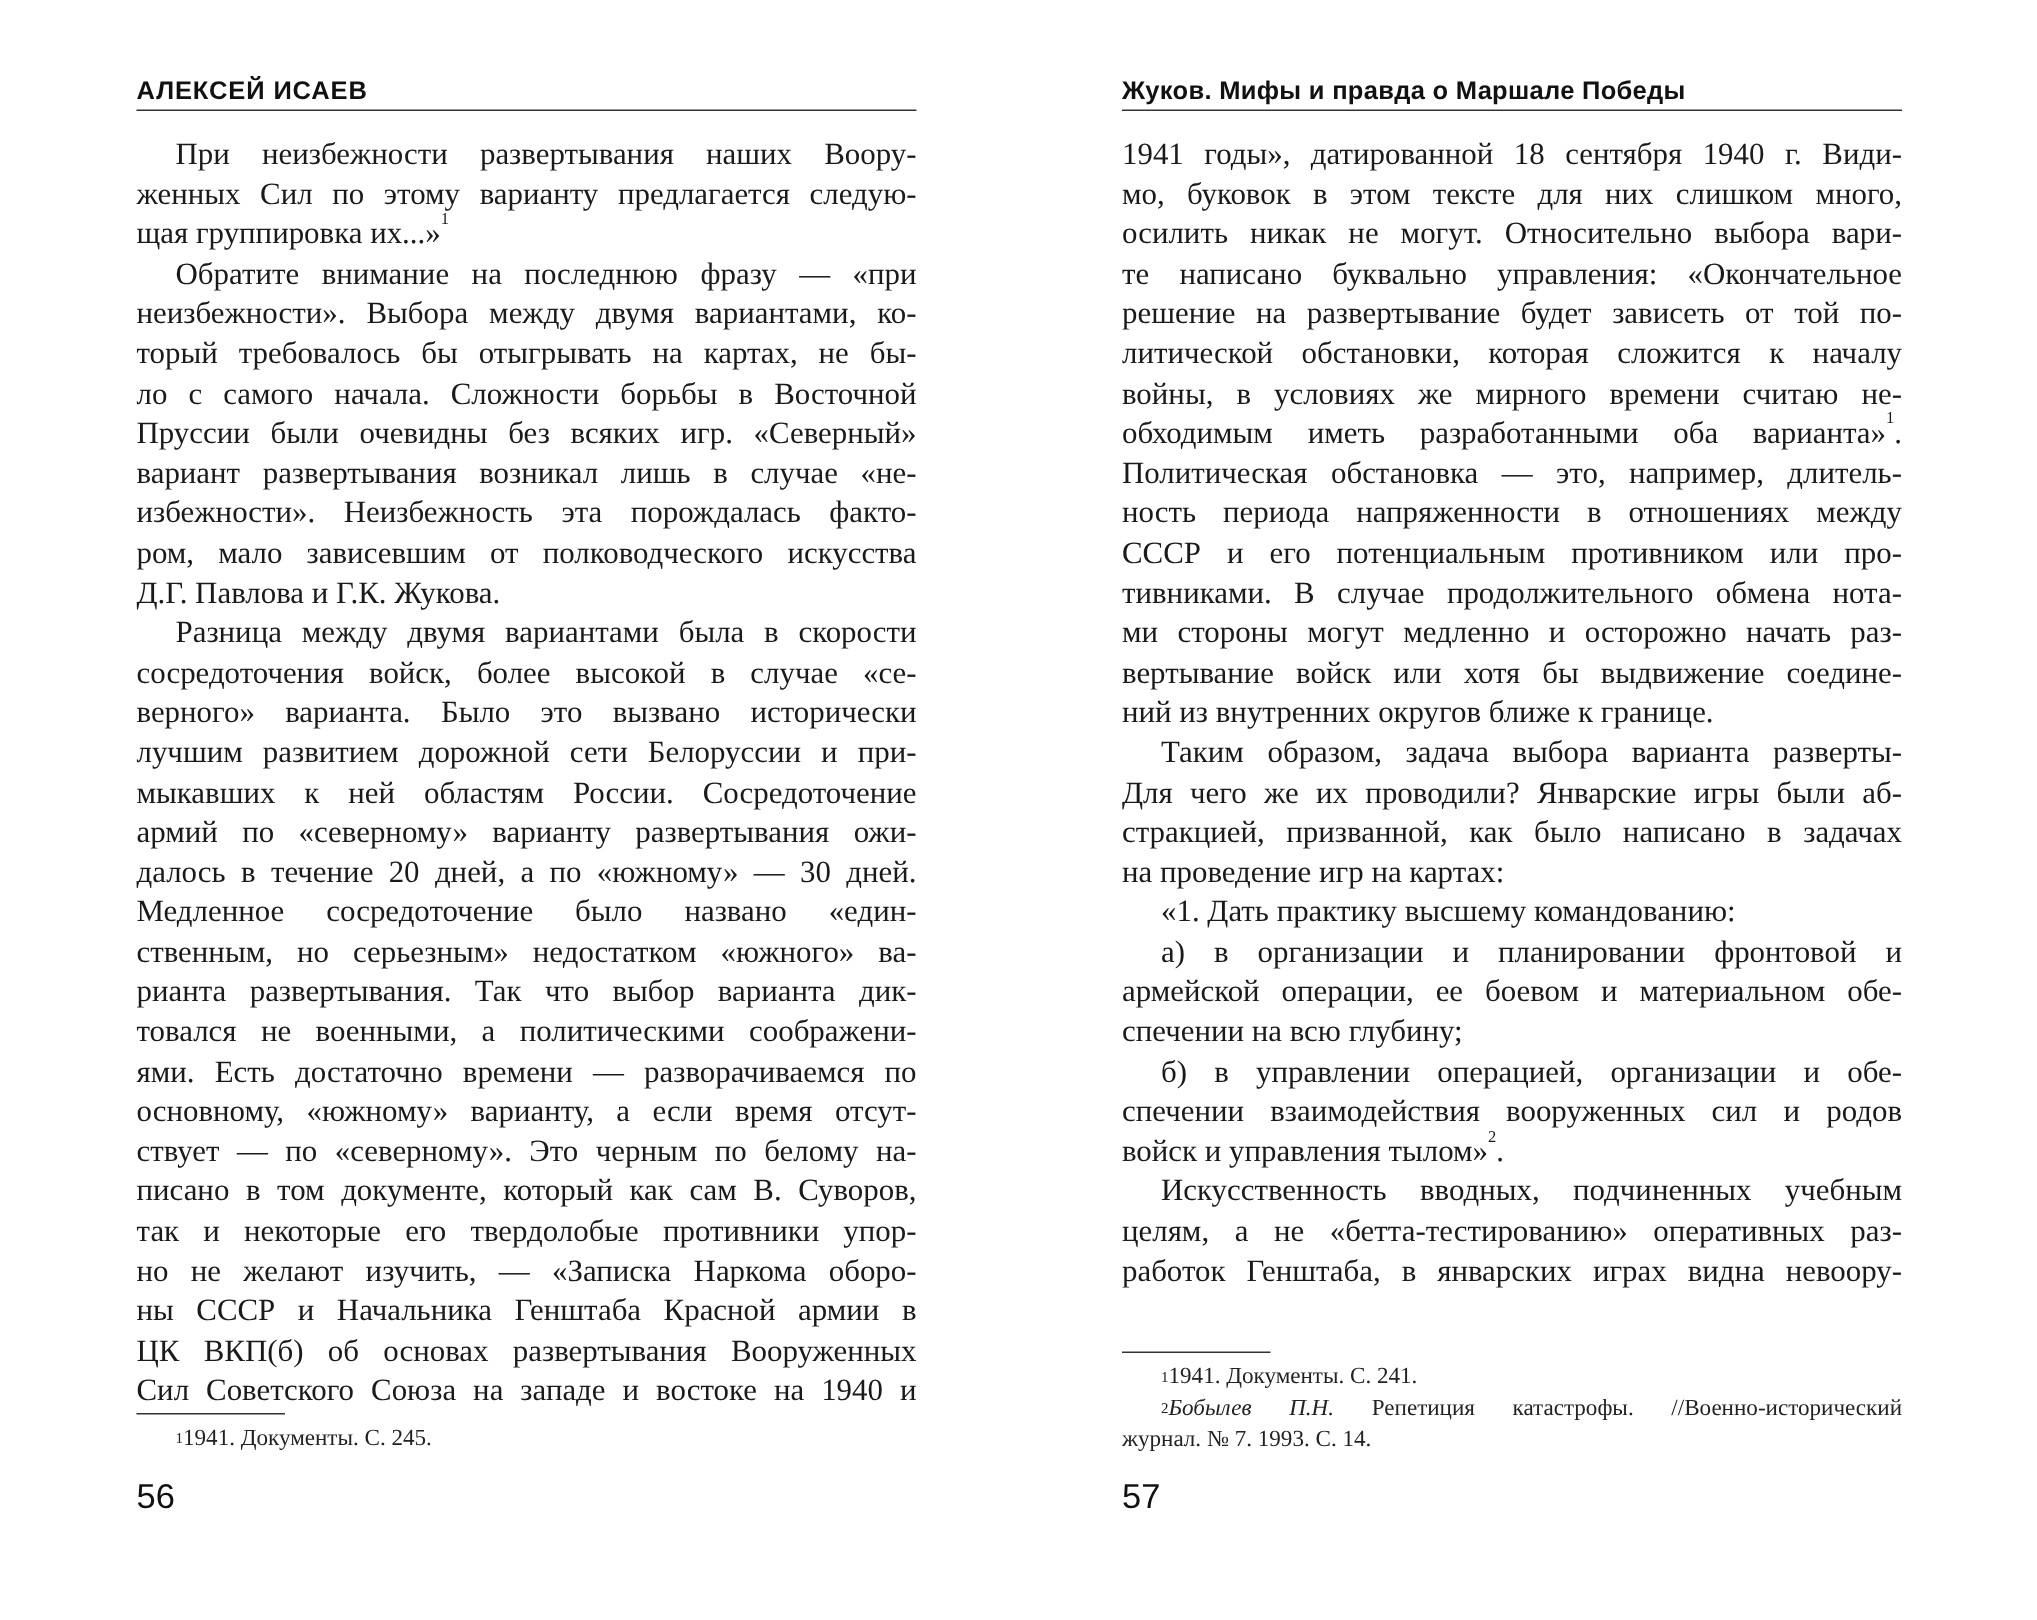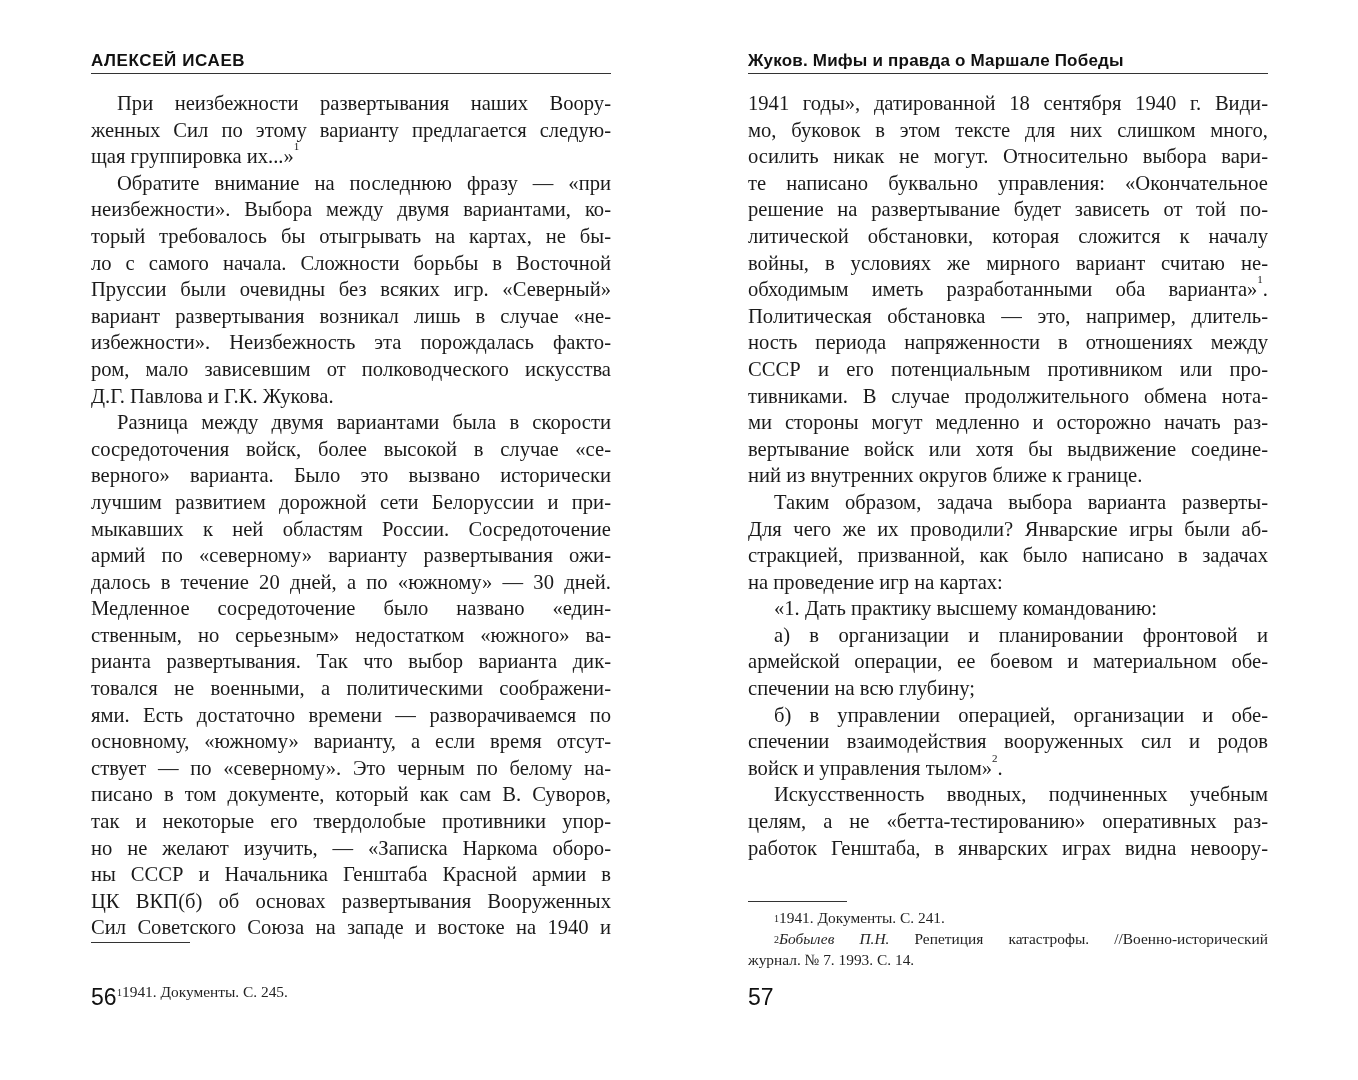--- a/index.html
+++ b/index.html
@@ -152,37 +152,37 @@
       <span class="line"><span>основному, «южному» варианту, а если время отсут-</span></span>
       <span class="line"><span>ствует — по «северному». Это черным по белому на-</span></span>
       <span class="line"><span>писано в том документе, который как сам В. Суворов,</span></span>
       <span class="line"><span>так и некоторые его твердолобые противники упор-</span></span>
       <span class="line"><span>но не желают изучить, — «Записка Наркома оборо-</span></span>
       <span class="line"><span>ны СССР и Начальника Генштаба Красной армии в</span></span>
       <span class="line"><span>ЦК ВКП(б) об основах развертывания Вооруженных</span></span>
       <span class="line"><span>Сил Советского Союза на западе и востоке на 1940 и</span></span>
     </div>
   <div class="fn-rule" style="top:942px;"></div>
-  <div class="footnotes" id="left-fn" style="top:981px;">
+  <div class="footnotes" id="left-fn" style="top:948px;">
       <span class="fnline indent"><sup>1</sup><span>1941. Документы. С. 245.</span></span>
     </div>
   <div class="page-number">56</div>
 </div>
 
 <div class="page page-right">
   <div class="running-head">Жуков. Мифы и правда о Маршале Победы</div>
   <div class="head-rule"></div>
   <div class="body-text" id="right-body">
       <span class="line"><span>1941 годы», датированной 18 сентября 1940 г. Види-</span></span>
       <span class="line"><span>мо, буковок в этом тексте для них слишком много,</span></span>
       <span class="line"><span>осилить никак не могут. Относительно выбора вари-</span></span>
       <span class="line"><span>те написано буквально управления: «Окончательное</span></span>
       <span class="line"><span>решение на развертывание будет зависеть от той по-</span></span>
       <span class="line"><span>литической обстановки, которая сложится к началу</span></span>
-      <span class="line"><span>войны, в условиях же мирного вариант считаю не-</span></span>
+      <span class="line"><span>войны, в условиях же мирного времени считаю не-</span></span>
       <span class="line"><span>обходимым иметь разработанными оба варианта»</span><sup class="fn">1</sup><span>.</span></span>
       <span class="line"><span>Политическая обстановка — это, например, длитель-</span></span>
       <span class="line"><span>ность периода напряженности в отношениях между</span></span>
       <span class="line"><span>СССР и его потенциальным противником или про-</span></span>
       <span class="line"><span>тивниками. В случае продолжительного обмена нота-</span></span>
       <span class="line"><span>ми стороны могут медленно и осторожно начать раз-</span></span>
       <span class="line"><span>вертывание войск или хотя бы выдвижение соедине-</span></span>
       <span class="line last"><span>ний из внутренних округов ближе к границе.</span></span>
       <span class="line indent"><span>Таким образом, задача выбора варианта разверты-</span></span>
       <span class="line"><span>Для чего же их проводили? Январские игры были аб-</span></span>

